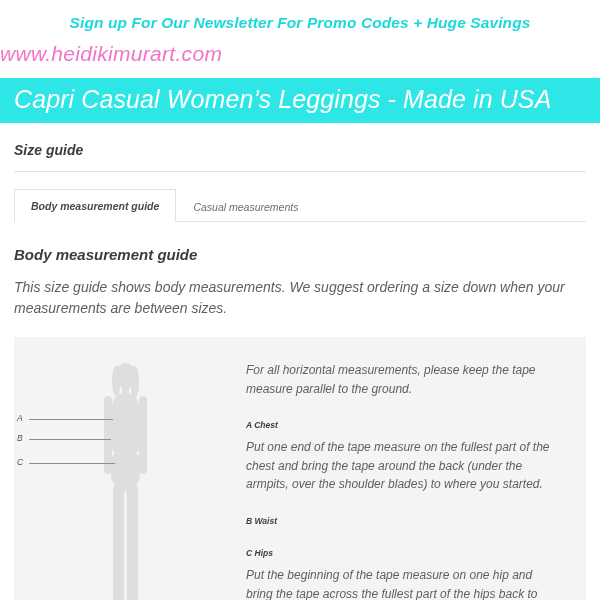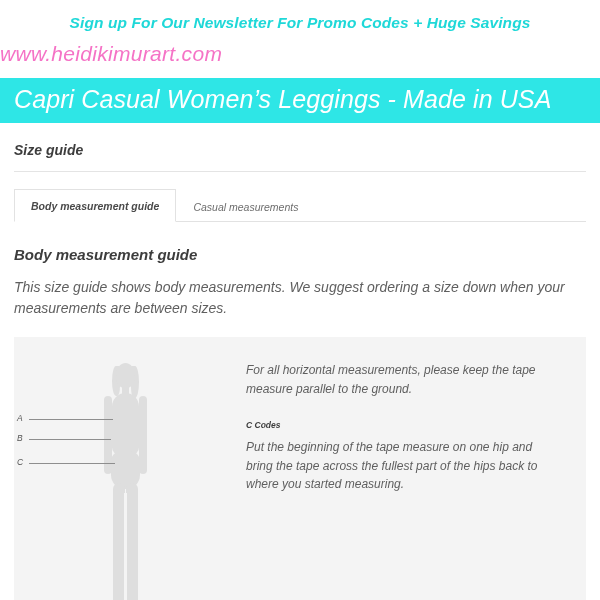--- a/index.html
+++ b/index.html
@@ -285,25 +285,30 @@
               <span class="label-line" style="width:86px;"></span>
             </div>
           </div>
 
         </div>
       </div>
 
       <div class="panel-right">
         <p class="para">For all horizontal measurements, please keep the tape measure parallel to the ground.</p>
 
-
         <div class="meas-block">
+          <div class="meas-title">A Chest</div>
+          <p class="para">Put one end of the tape measure on the fullest part of the chest and bring the tape around the back (under the armpits, over the shoulder blades) to where you started.</p>
         </div>
 
         <div class="meas-block">
-          <div class="meas-title">C Codes</div>
+          <div class="meas-title">B Waist</div>
+        </div>
+
+        <div class="meas-block">
+          <div class="meas-title">C Hips</div>
           <p class="para">Put the beginning of the tape measure on one hip and bring the tape across the fullest part of the hips back to where you started measuring.</p>
         </div>
       </div>
 
     </div>
   </div>
 </div>
 
 </body></html>

